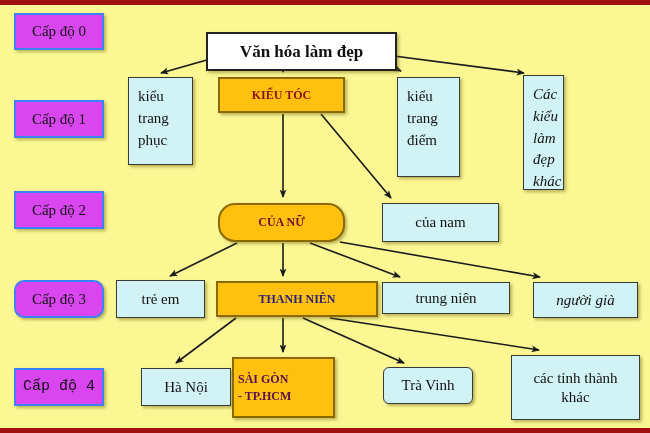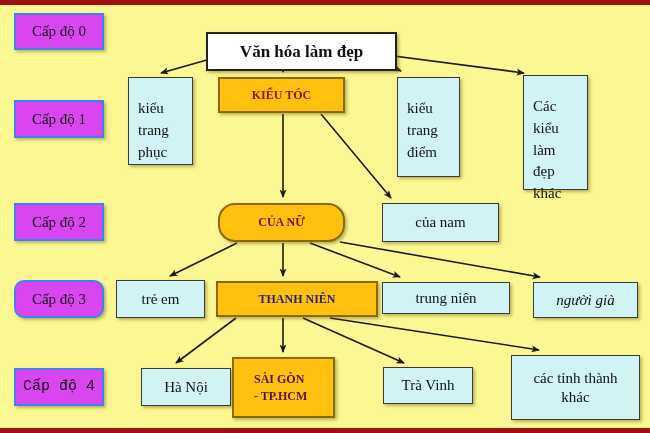--- a/index.html
+++ b/index.html
@@ -44,28 +44,28 @@
     font-size:12px;
   }
   .node.sub{
     background:#D2F3F6;
     border:1.5px solid #3A3A3A;
   }
   .node.align-left{
     align-items:flex-start;
     justify-content:flex-start;
     text-align:left;
-    padding:20px 4px 4px 9px;
+    padding:8px 4px 4px 9px;
     line-height:1.45;
   }
   .node.valign-center-left{
     align-items:center;
     justify-content:flex-start;
     text-align:left;
-    padding-left:20px;
+    padding-left:4px;
     line-height:1.35;
   }
 </style>
 </head>
 <body>
 
 <div class="stage">
   <svg id="edge-layer" viewBox="0 0 650 433" xmlns="http://www.w3.org/2000/svg">
     <defs>
       <marker id="arrowhead" markerWidth="9" markerHeight="8" refX="7.5" refY="3.5" orient="auto" markerUnits="userSpaceOnUse">
@@ -85,44 +85,44 @@
         <line x1="340" y1="242" x2="540" y2="277" stroke="#1A1A1A" stroke-width="1.6" marker-end="url(#arrowhead)"></line>
         <line x1="236" y1="318" x2="176" y2="363" stroke="#1A1A1A" stroke-width="1.6" marker-end="url(#arrowhead)"></line>
         <line x1="283" y1="318" x2="283" y2="352" stroke="#1A1A1A" stroke-width="1.6" marker-end="url(#arrowhead)"></line>
         <line x1="303" y1="318" x2="404" y2="363" stroke="#1A1A1A" stroke-width="1.6" marker-end="url(#arrowhead)"></line>
         <line x1="330" y1="318" x2="539" y2="350" stroke="#1A1A1A" stroke-width="1.6" marker-end="url(#arrowhead)"></line>
       </g>
   </svg>
   <div id="node-layer">
       <div class="node level" style="left: 14px; top: 13px; width: 90px; height: 37px;">Cấp độ 0</div>
       <div class="node level" style="left: 14px; top: 100px; width: 90px; height: 38px;">Cấp độ 1</div>
-      <div class="node level" style="left: 14px; top: 203px; width: 90px; height: 38px;">Cấp độ 2</div>
+      <div class="node level" style="left: 14px; top: 191px; width: 90px; height: 38px;">Cấp độ 2</div>
       <div class="node level" style="left: 14px; top: 280px; width: 90px; height: 38px; border-radius: 10px;">Cấp độ 3</div>
       <div class="node level" style="left: 14px; top: 368px; width: 90px; height: 38px; font-family: Liberation Mono, monospace;">Cấp độ 4</div>
       <div class="node root" style="left: 206px; top: 12px; width: 191px; height: 39px; margin-top: 20px;">Văn hóa làm đẹp</div>
       <div class="node sub align-left" style="left: 128px; top: 77px; width: 65px; height: 88px;">kiểu
 trang
 phục</div>
       <div class="node main" style="left: 218px; top: 77px; width: 127px; height: 36px; color: rgb(139, 18, 18);">KIỂU TÓC</div>
       <div class="node sub align-left" style="left: 397px; top: 77px; width: 63px; height: 100px;">kiểu
 trang
 điểm</div>
-      <div class="node sub align-left" style="left: 523px; top: 75px; width: 65px; height: 115px;">Các
+      <div class="node sub align-left" style="left: 523px; top: 75px; width: 41px; height: 115px; font-style: italic;">Các
 kiểu
 làm
 đẹp
 khác</div>
       <div class="node main" style="left: 218px; top: 203px; width: 127px; height: 39px; color: rgb(110, 15, 54); border-radius: 17px;">CỦA NỮ</div>
       <div class="node sub" style="left: 382px; top: 203px; width: 117px; height: 39px;">của nam</div>
       <div class="node sub" style="left: 116px; top: 280px; width: 89px; height: 38px;">trẻ em</div>
       <div class="node main" style="left: 216px; top: 281px; width: 162px; height: 36px; color: rgb(46, 35, 116);">THANH NIÊN</div>
       <div class="node sub" style="left: 382px; top: 282px; width: 128px; height: 32px;">trung niên</div>
       <div class="node sub" style="left: 533px; top: 282px; width: 105px; height: 36px; font-style: italic;">người già</div>
       <div class="node sub" style="left: 128px; top: 368px; width: 90px; height: 38px; margin-left: 13px;">Hà Nội</div>
       <div class="node main valign-center-left" style="left: 232px; top: 357px; width: 103px; height: 61px; color: rgb(87, 16, 80);">SÀI GÒN
 - TP.HCM</div>
-      <div class="node sub" style="left: 383px; top: 367px; width: 90px; height: 37px;">Trà Vinh</div>
+      <div class="node sub" style="left: 383px; top: 367px; width: 90px; height: 37px; border-radius: 6px;">Trà Vinh</div>
       <div class="node sub" style="left: 511px; top: 355px; width: 129px; height: 65px;">các tỉnh thành
 khác</div>
     </div>
   <div class="bar top"></div>
   <div class="bar bottom"></div>
 </div>
 
 </body></html>

